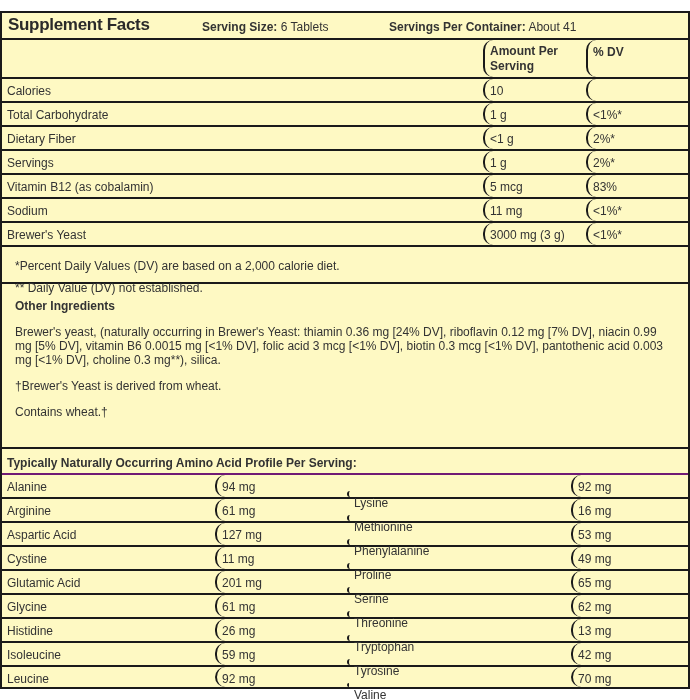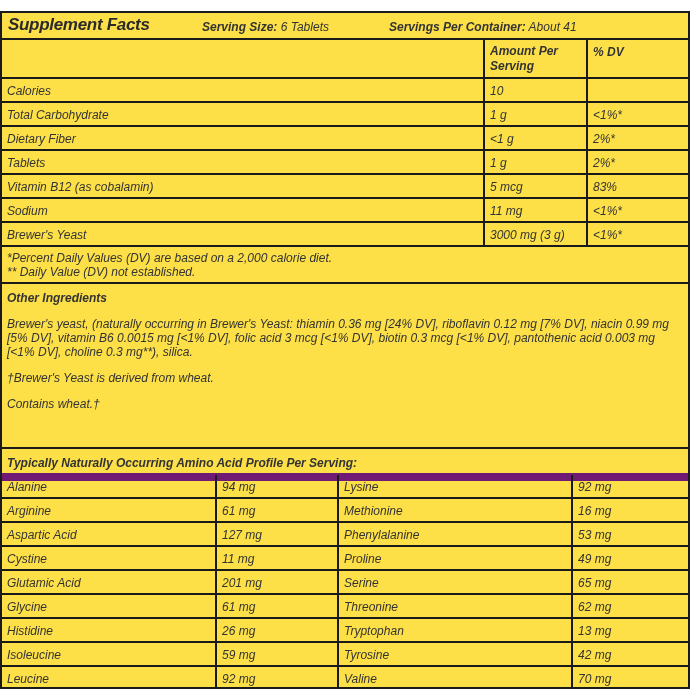--- a/index.html
+++ b/index.html
@@ -2,21 +2,21 @@
 <html><head>
 <meta charset="utf-8">
 <style>
   html, body { margin: 0; padding: 0; background: #ffffff; }
   body {
     width: 690px; height: 700px; position: relative; overflow: hidden;
     font-family: "Liberation Sans", sans-serif; color: #333333;
   }
   .panel {
     position: absolute; left: 0; top: 11px; width: 686px; height: 674px;
-    background: #fde047; border: 2px solid #1a1a1a; font-style: italic;
+    background: #fef9c3; border: 2px solid #1a1a1a;
   }
   .titlebar {
     position: absolute; left: 0; top: 0; width: 686px; height: 25px;
     border-bottom: 2px solid #1a1a1a;
   }
   .title {
     position: absolute; left: 6px; top: 2px; font-size: 17px; font-weight: bold;
     color: #2a2a2a; letter-spacing: -0.3px;
   }
   .serving {
@@ -24,47 +24,47 @@
   }
   .servings-per {
     position: absolute; left: 387px; top: 7px; font-size: 12px; color: #333;
   }
   .serving b, .servings-per b { font-weight: bold; }
 
   .row {
     position: absolute; left: 0; width: 686px; border-bottom: 2px solid #1a1a1a;
     font-size: 12px; color: #333;
   }
-  .cell { position: absolute; top: 0; bottom: 0; padding-left: 5px; box-sizing: border-box; }
+  .cell { position: absolute; top: 0; bottom: 0; padding-left: 5px; box-sizing: border-box; border-radius: 10px; }
   .c1 { left: 0; width: 481px; }
   .c2 { left: 481px; width: 103px; border-left: 2px solid #1a1a1a; }
   .c3 { left: 584px; width: 102px; border-left: 2px solid #1a1a1a; }
   .cell span { position: absolute; top: 5px; left: 5px; }
   .hdr { font-weight: bold; }
   .hdr .c2 span { top: 4px; line-height: 15px; }
 
   .block {
     position: absolute; left: 0; width: 686px; border-bottom: 2px solid #1a1a1a;
     font-size: 12px; color: #333; box-sizing: border-box; padding: 4px 5px;
   }
-  .block p { margin: 0; line-height: 14px; }
+  .block p { margin: 8px; line-height: 14px; }
   .block .h { font-weight: bold; margin-bottom: 12px; }
   .block .gap { margin-top: 12px; }
 
   .amino-hdr {
-    position: absolute; left: 0; width: 686px; border-bottom: 8px solid #701a75;
+    position: absolute; left: 0; width: 686px; border-bottom: 2px solid #701a75;
     font-size: 12px; font-weight: bold; color: #333;
   }
   .amino-hdr span { position: absolute; left: 5px; top: 5px; }
 
   .arow { position: absolute; left: 0; width: 686px; font-size: 12px; color: #333; }
   .arow.notlast { border-bottom: 2px solid #1a1a1a; }
   .a1 { left: 0; width: 213px; }
   .a2 { left: 213px; width: 132px; border-left: 2px solid #1a1a1a; }
-  .a3 { left: 335px; width: 224px; border-left: 2px solid #1a1a1a; }
+  .a3 { left: 345px; width: 224px; border-left: 2px solid #1a1a1a; margin-top: 16px; }
   .a4 { left: 569px; width: 117px; border-left: 2px solid #1a1a1a; }
 </style>
 </head>
 <body>
 
 <div class="panel">
 
   <div class="titlebar">
     <div class="title">Supplement Facts</div>
     <div class="serving">
@@ -115,21 +115,21 @@
       </div>
     <div class="cell c2">
         <span>&lt;1 g</span>
       </div>
     <div class="cell c3">
         <span>2%*</span>
       </div>
   </div>
   <div class="row" style="top:138px;height:22px;">
     <div class="cell c1">
-        <span>Tablets</span>
+        <span>Servings</span>
       </div>
     <div class="cell c2">
         <span>1 g</span>
       </div>
     <div class="cell c3">
         <span>2%*</span>
       </div>
   </div>
   <div class="row" style="top:162px;height:22px;padding-left:36px;">
     <div class="cell c1">

